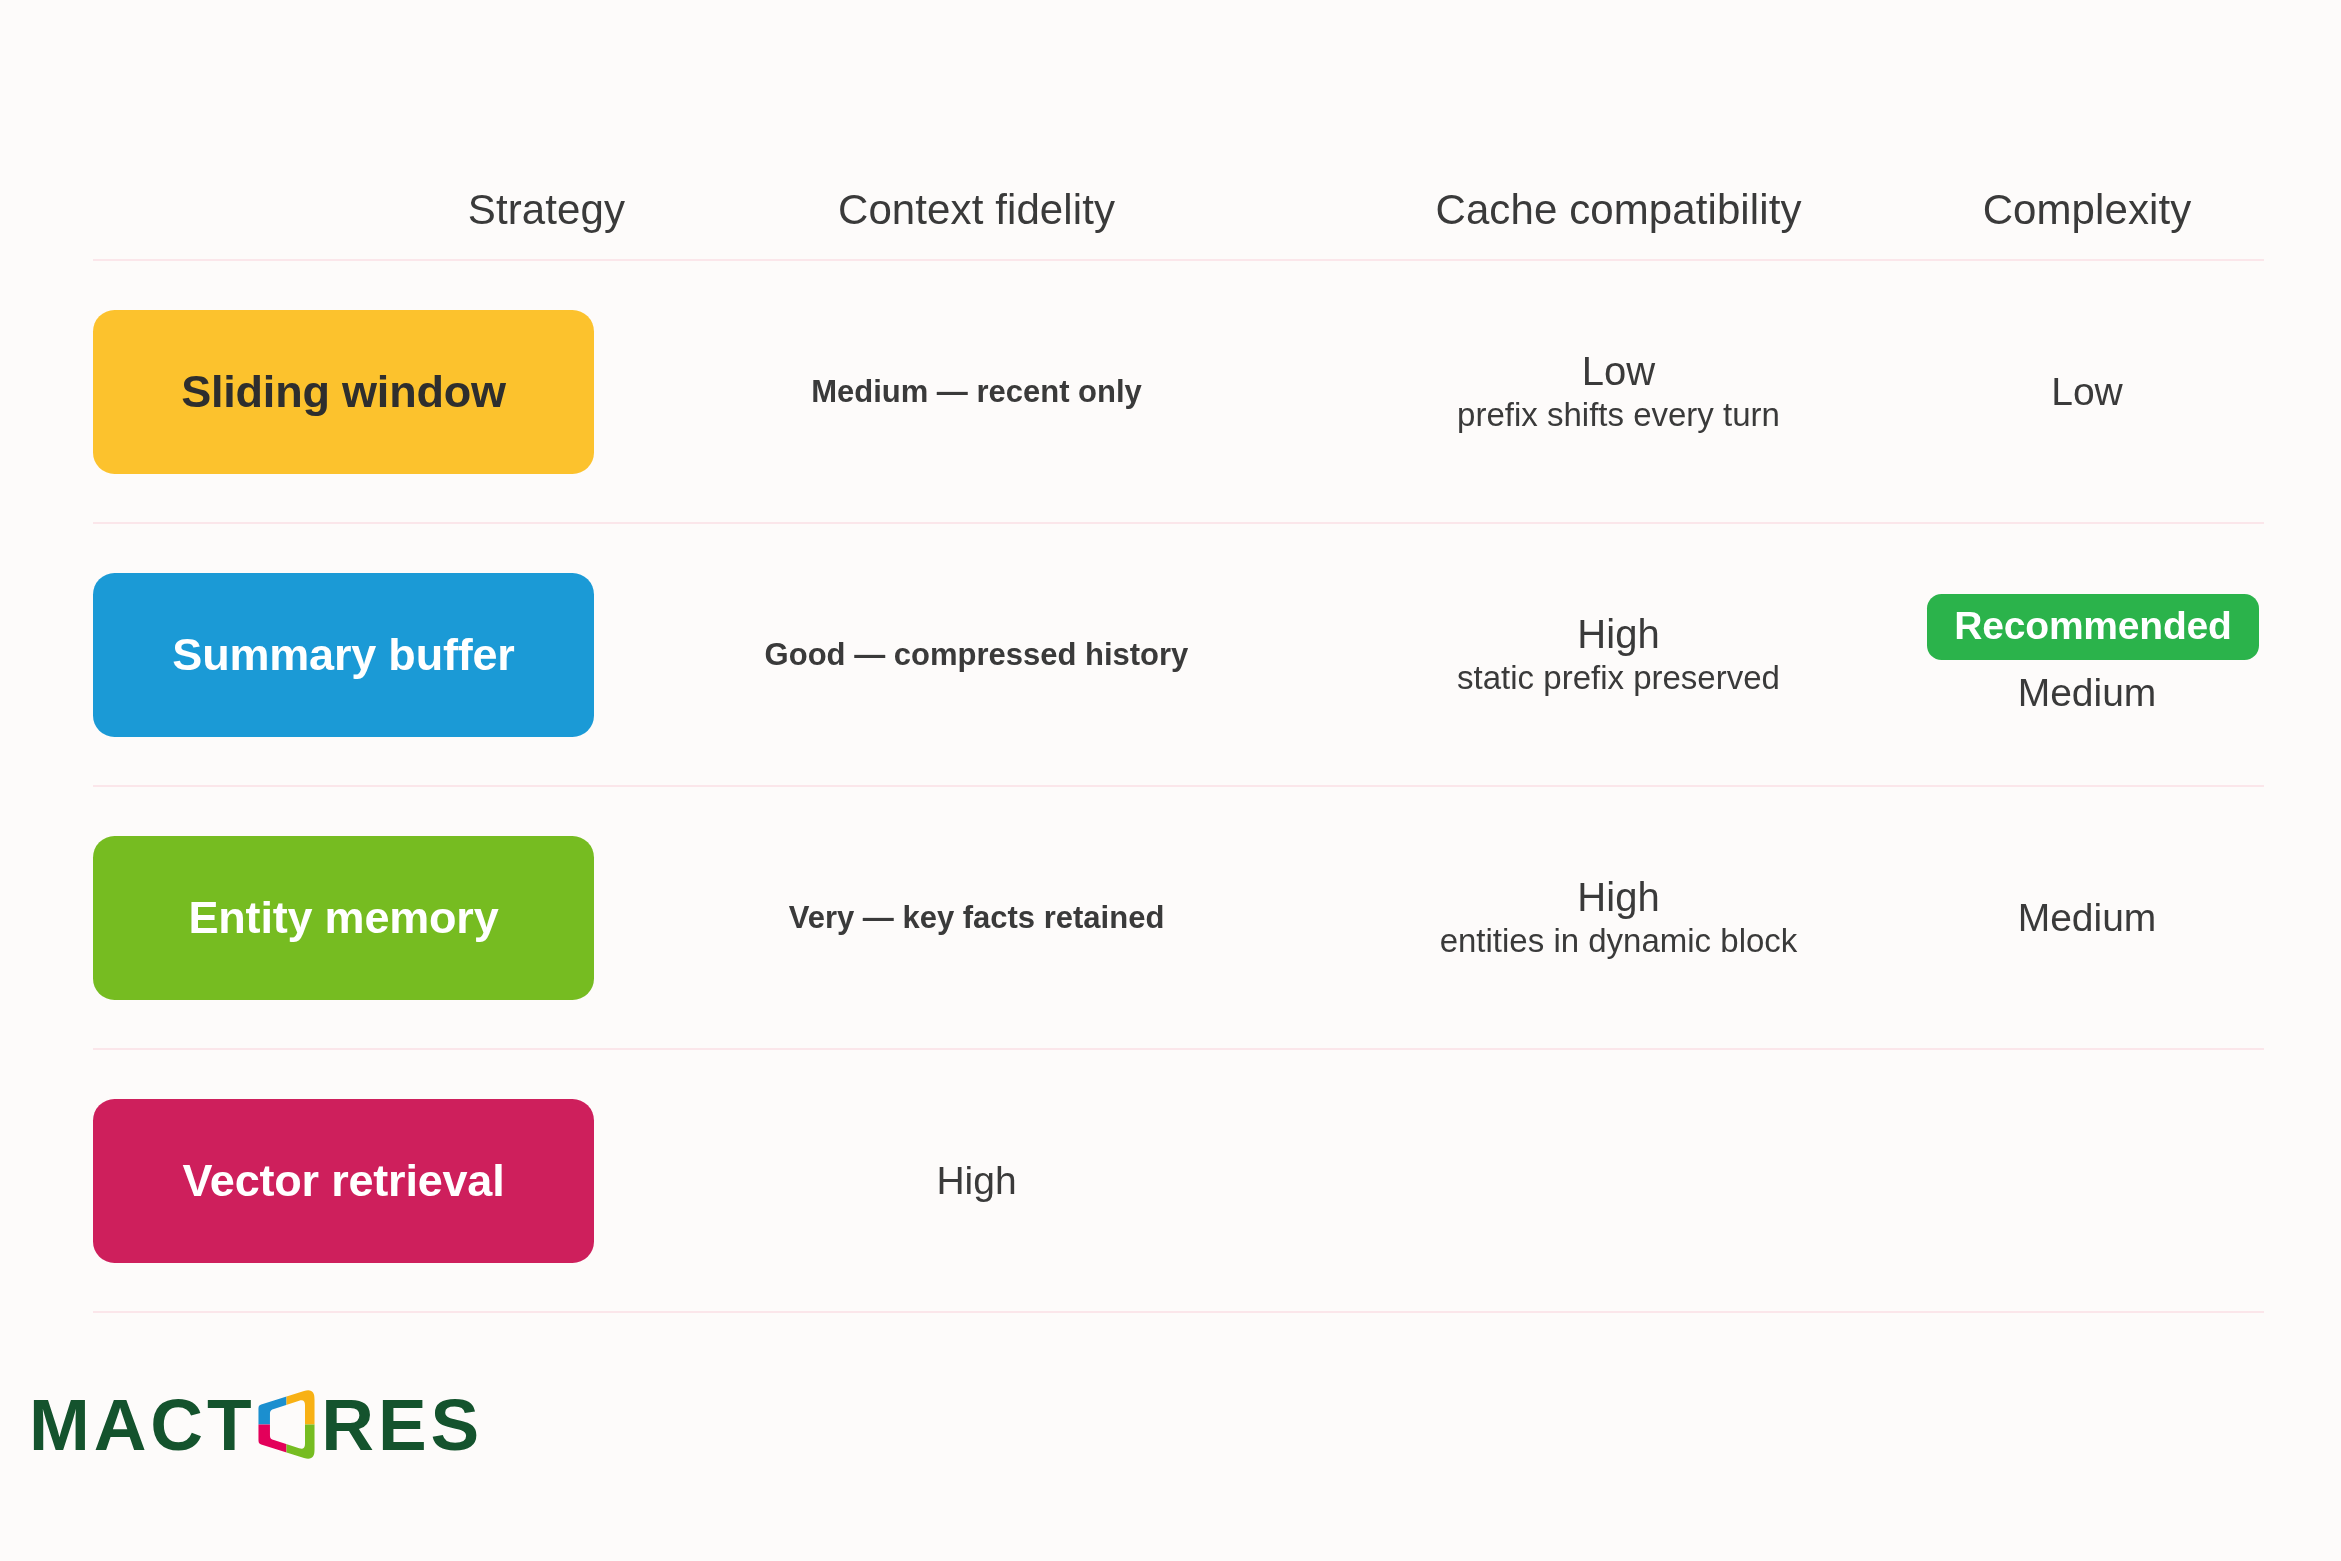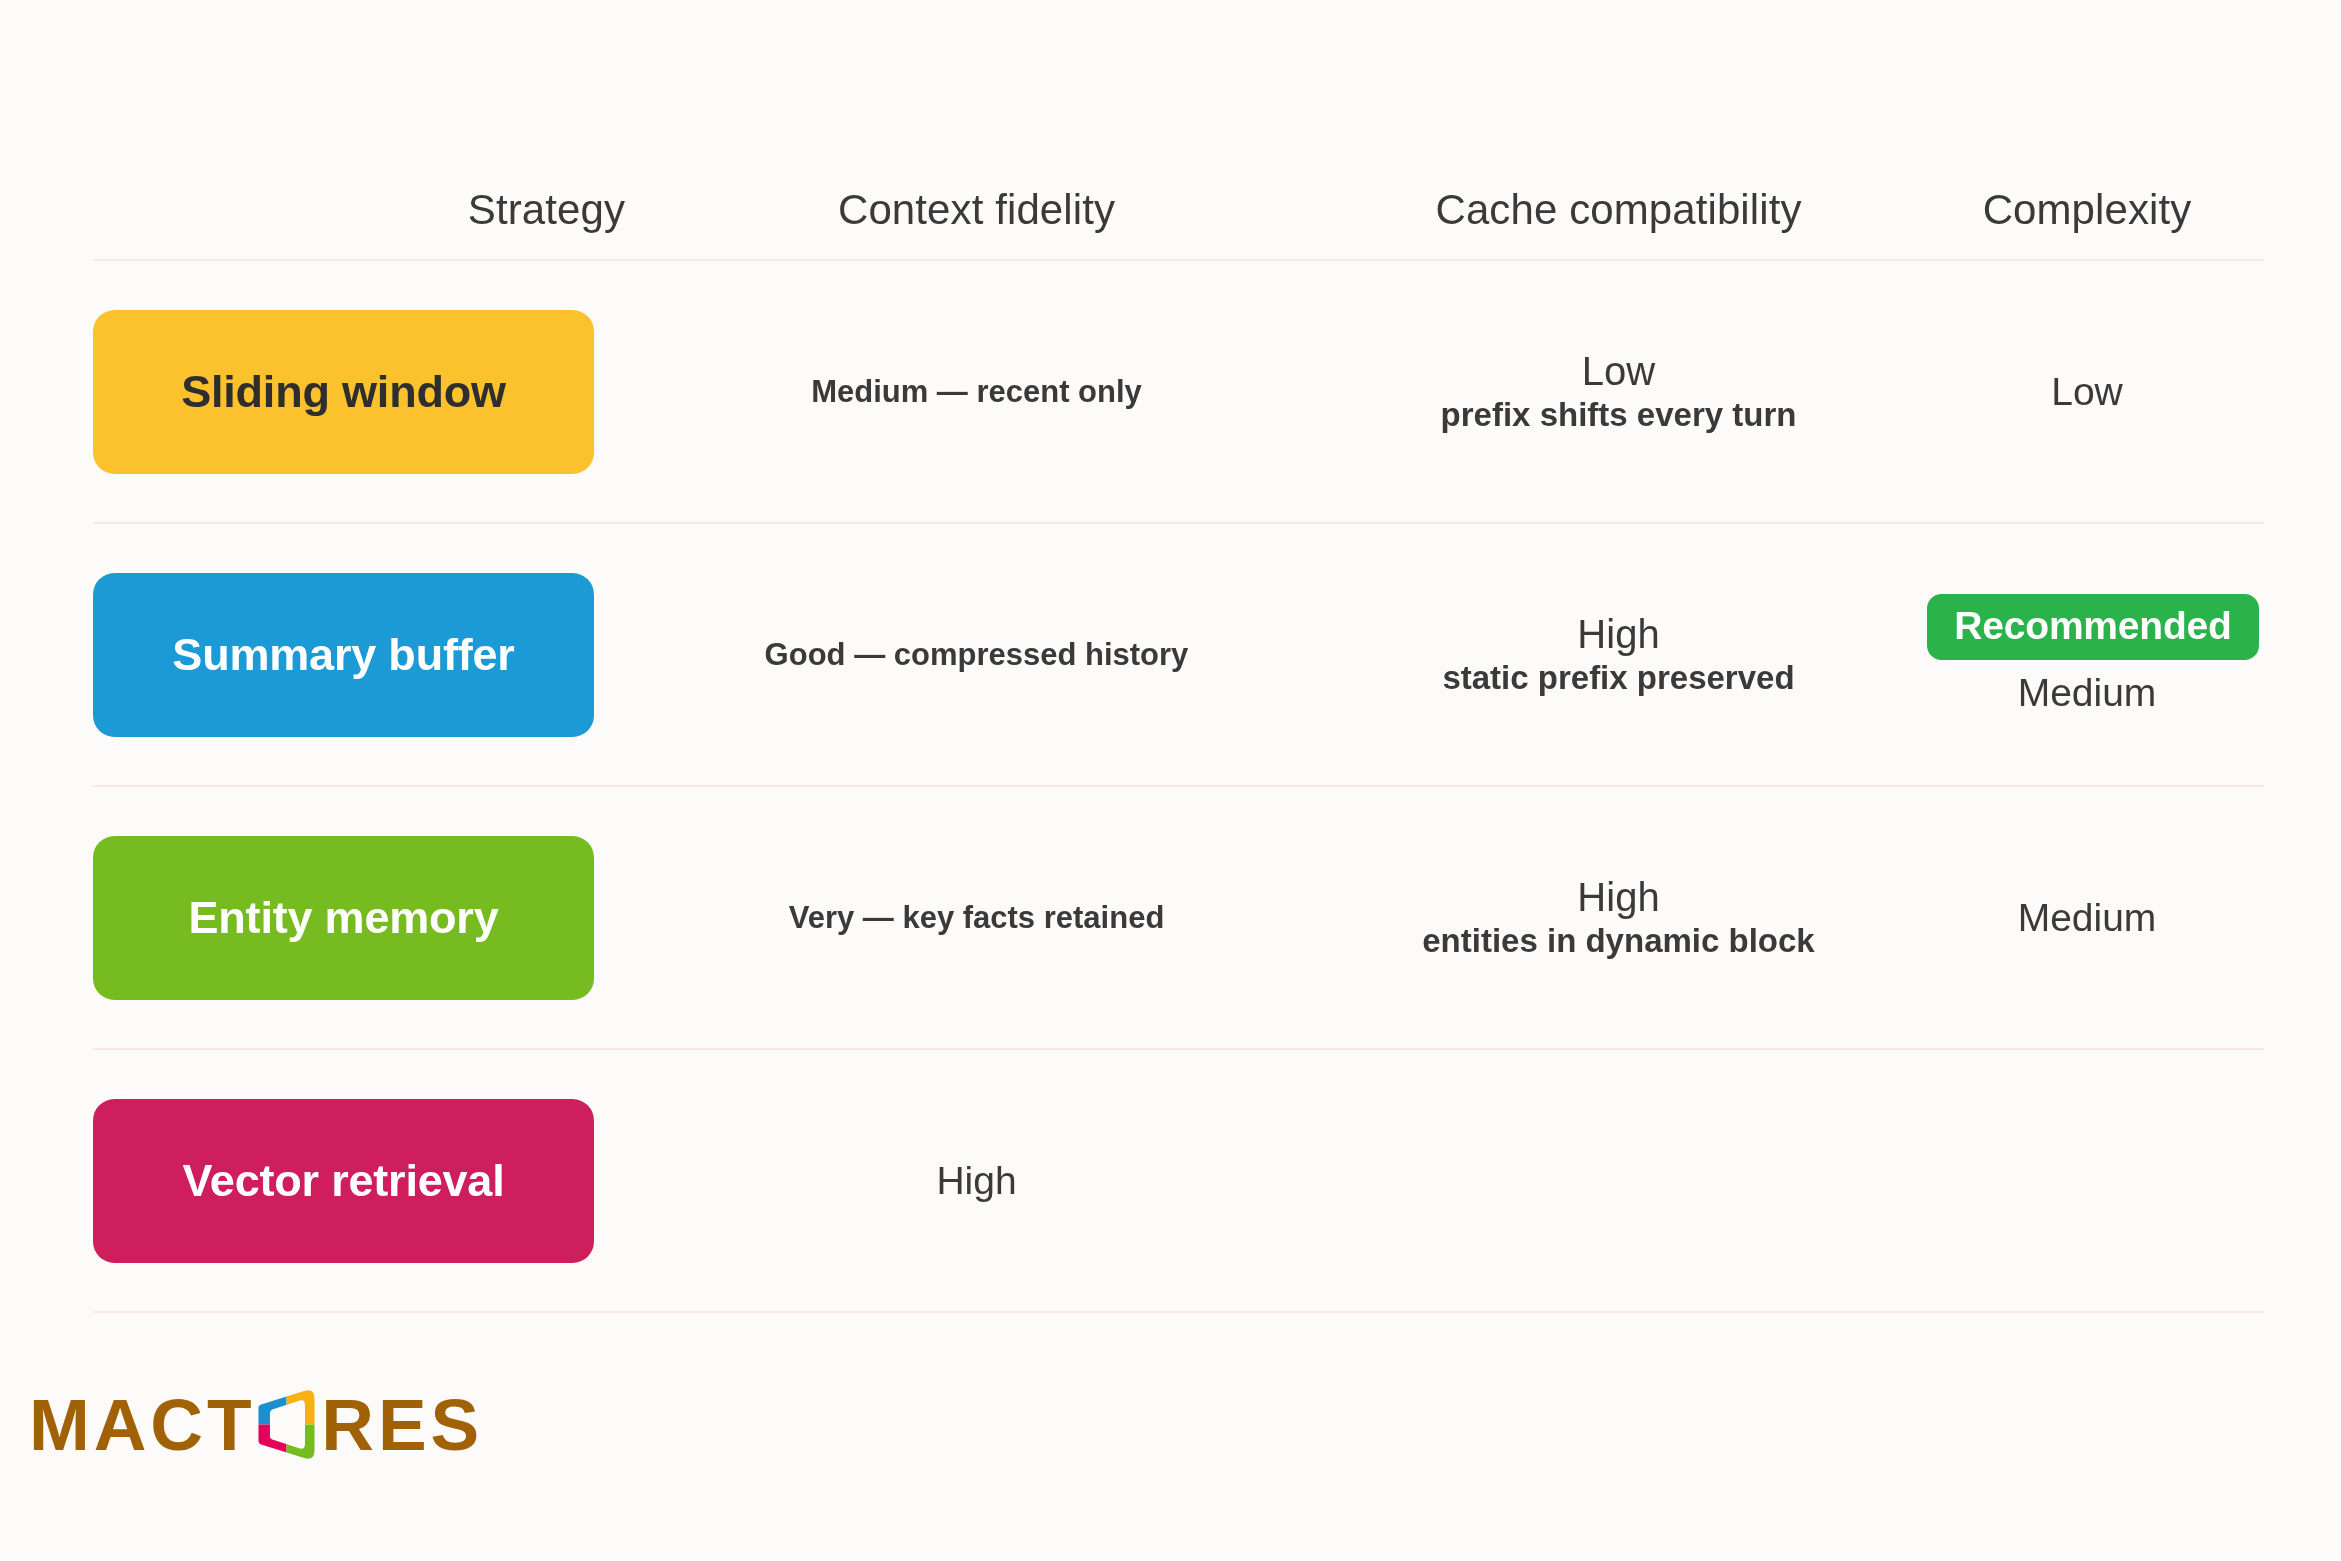--- a/index.html
+++ b/index.html
@@ -85,21 +85,20 @@
   .cache-main {
     font-size:40px;
     color:#3A3A3A;
     white-space:nowrap;
   }
   .cache-sub {
     font-size:33px;
     color:#3A3A3A;
     white-space:nowrap;
     margin-top:4.9px;
-    font-weight:bold;
   }
 
   .complexity-cell {
     display:flex;
     flex-direction:column;
     align-items:center;
     justify-content:center;
     position:relative;
   }
   .complexity-value {
@@ -128,21 +127,21 @@
   .logo {
     position:absolute;
     left:29px; bottom:93px;
     display:flex;
     align-items:center;
     height:88px;
   }
   .logo-word-a, .logo-word-b {
     font-size:73px;
     font-weight:bold;
-    color:#a16207;
+    color:#14532d;
     letter-spacing:3.9px;
     line-height:1;
   }
   .logo-mark {
     width:59px; height:73px;
     margin:0 4.9px 0 2px;
     position:relative;
   }
 </style>
 </head>

